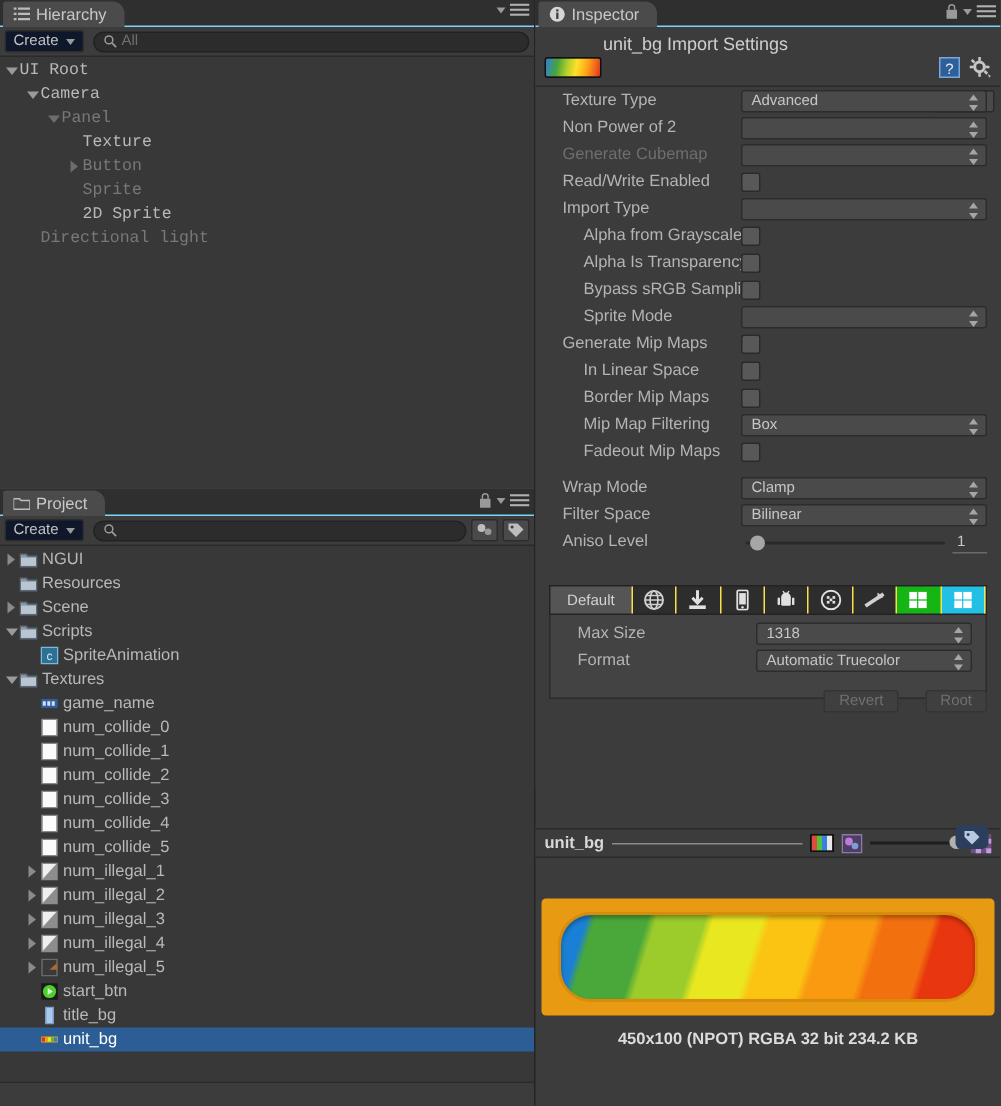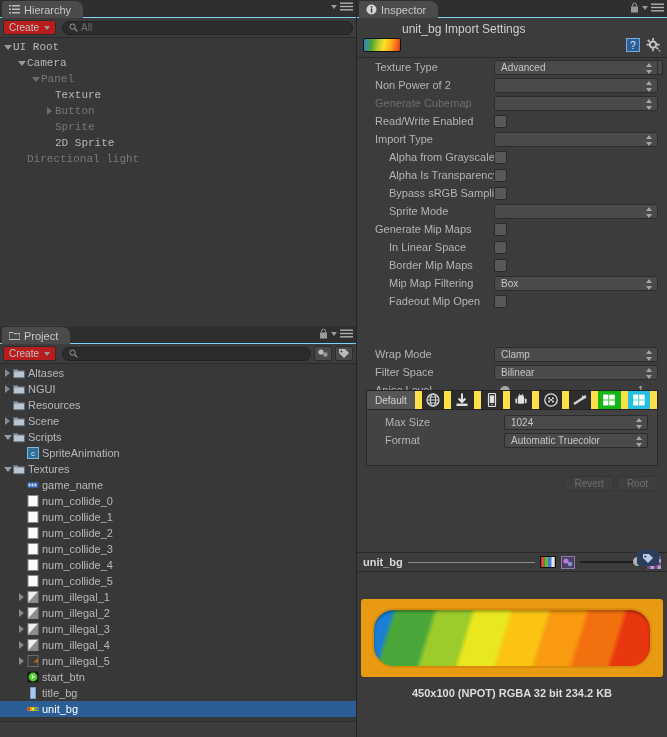--- a/index.html
+++ b/index.html
@@ -39,21 +39,21 @@
   .tri-down { width:0;height:0;border-left:3px solid transparent;border-right:3px solid transparent;border-top:4px solid #9a9a9a; }
 
   
   #hierarchy { left:0; top:0; width:356px; height:325px; background:#383838; }
   .toolbar {
     position:absolute; left:0; top:18px; width:100%; height:20px;
     background:#3c3c3c; border-bottom:1px solid #2a2a2a;
     display:flex; align-items:center; padding:0 3px;
   }
   .createbtn {
-    height:15px; background:#b91c1c; border:1px solid #2d2d2d;
+    height:15px; background:#0f172a; border:1px solid #2d2d2d;
     border-radius:2px; color:#c2c2c2; font-size:10px;
     display:flex; align-items:center; gap:5px; padding:0 5px;
   }
   .searchfield {
     flex:1; height:14px; margin-left:6px;
     background:#2c2c2c; border:1px solid #222;
     border-radius:7px;
     display:flex; align-items:center; padding:0 6px; gap:3px;
     color:#6f6f6f; font-size:10px;
   }
@@ -148,35 +148,35 @@
   }
 
   
   .platbar {
     position:absolute; left:9px; right:9px; top:390px; height:20px;
     background:#2d2d2d; border:1px solid #232323;
     display:flex; align-items:stretch;
   }
   .plat {
     width:30px; display:flex; align-items:center; justify-content:center;
-    border-right:7px solid #fde047;
+    border-right:1px solid #fde047;
   }
   .plat.default {
     width:56px; background:#555; color:#d2d2d2; font-size:10px;
   }
   .platsvg { width:14px;height:14px;display:block;}
   .plat-green { background:#14b514; }
   .plat-cyan  { background:#22c0e4; }
 
   .platbody {
     position:absolute; left:9px; right:9px; top:410px; height:56px;
     background:#434343; border:1px solid #2b2b2b; border-top:none;
   }
   .revert-apply {
-    position:absolute; right:9px; top:476px; display:flex; gap:3px;
+    position:absolute; right:9px; top:460px; display:flex; gap:18px;
   }
   .flatbtn {
     height:15px; padding:0 9px; background:#3f3f3f;
     border:1px solid #343434; border-radius:2px;
     color:#6f6f6f; font-size:10px; display:flex; align-items:center;
   }
 
   
   .previewbar {
     position:absolute; left:0; top:552px; width:100%; height:20px;
@@ -360,29 +360,20 @@
       </div>
     </div>
     <div class="treearea" id="proj-tree" style="top:39px;bottom:16px;">
         <div class="prow">
           <span style="width: 2px; flex: 0 0 auto;"></span>
           <span class="foldtri right"></span>
           <svg class="asset-ico" viewBox="0 0 12 12">
             <path d="M0.5 2.5h4l1 1.3h6v7H0.5z" fill="#8a9aa8" stroke="#5e6b77"></path>
             <rect x="1" y="4.8" width="10" height="5.4" fill="#b9c6d1"></rect>
           </svg>
-          <span>Altases</span>
-        </div>
-        <div class="prow">
-          <span style="width: 2px; flex: 0 0 auto;"></span>
-          <span class="foldtri right"></span>
-          <svg class="asset-ico" viewBox="0 0 12 12">
-            <path d="M0.5 2.5h4l1 1.3h6v7H0.5z" fill="#8a9aa8" stroke="#5e6b77"></path>
-            <rect x="1" y="4.8" width="10" height="5.4" fill="#b9c6d1"></rect>
-          </svg>
           <span>NGUI</span>
         </div>
         <div class="prow">
           <span style="width: 2px; flex: 0 0 auto;"></span>
           <span class="foldtri "></span>
           <svg class="asset-ico" viewBox="0 0 12 12">
             <path d="M0.5 2.5h4l1 1.3h6v7H0.5z" fill="#8a9aa8" stroke="#5e6b77"></path>
             <rect x="1" y="4.8" width="10" height="5.4" fill="#b9c6d1"></rect>
           </svg>
           <span>Resources</span>
@@ -679,26 +670,26 @@
           <div class="cbox"></div>
         </div>
         <div class="prop">
           <div class="plabel indent">Mip Map Filtering</div>
           <div class="pfield">
             <span>Box</span>
             <span class="updown"></span>
           </div>
         </div>
         <div class="prop">
-          <div class="plabel indent">Fadeout Mip Open</div>
+          <div class="plabel indent">Fadeout Mip Maps</div>
           <div class="cbox"></div>
         </div>
       </div>
 
-    <div class="proparea" id="prop-area2" style="top:346px;">
+    <div class="proparea" id="prop-area2" style="top:317px;">
         <div class="prop">
           <div class="plabel">Wrap Mode</div>
           <div class="pfield">
             <span>Clamp</span>
             <span class="updown"></span>
           </div>
         </div>
         <div class="prop">
           <div class="plabel">Filter Space</div>
           <div class="pfield">
@@ -783,21 +774,21 @@
             <rect x="1.2" y="7.4" width="5.2" height="5" fill="#ffffff"></rect>
             <rect x="7.2" y="7.4" width="5.6" height="5" fill="#ffffff"></rect>
           </svg>
         </div>
       </div>
     <div class="platbody">
       <div class="proparea" id="plat-props" style="position:absolute;left:0;top:4px;width:100%;text-align:center;">
           <div class="prop">
             <div class="plabel">Max Size</div>
             <div class="pfield">
-              <span>1024</span>
+              <span>1318</span>
               <span class="updown"></span>
             </div>
           </div>
           <div class="prop">
             <div class="plabel">Format</div>
             <div class="pfield">
               <span>Automatic Truecolor</span>
               <span class="updown"></span>
             </div>
           </div>

